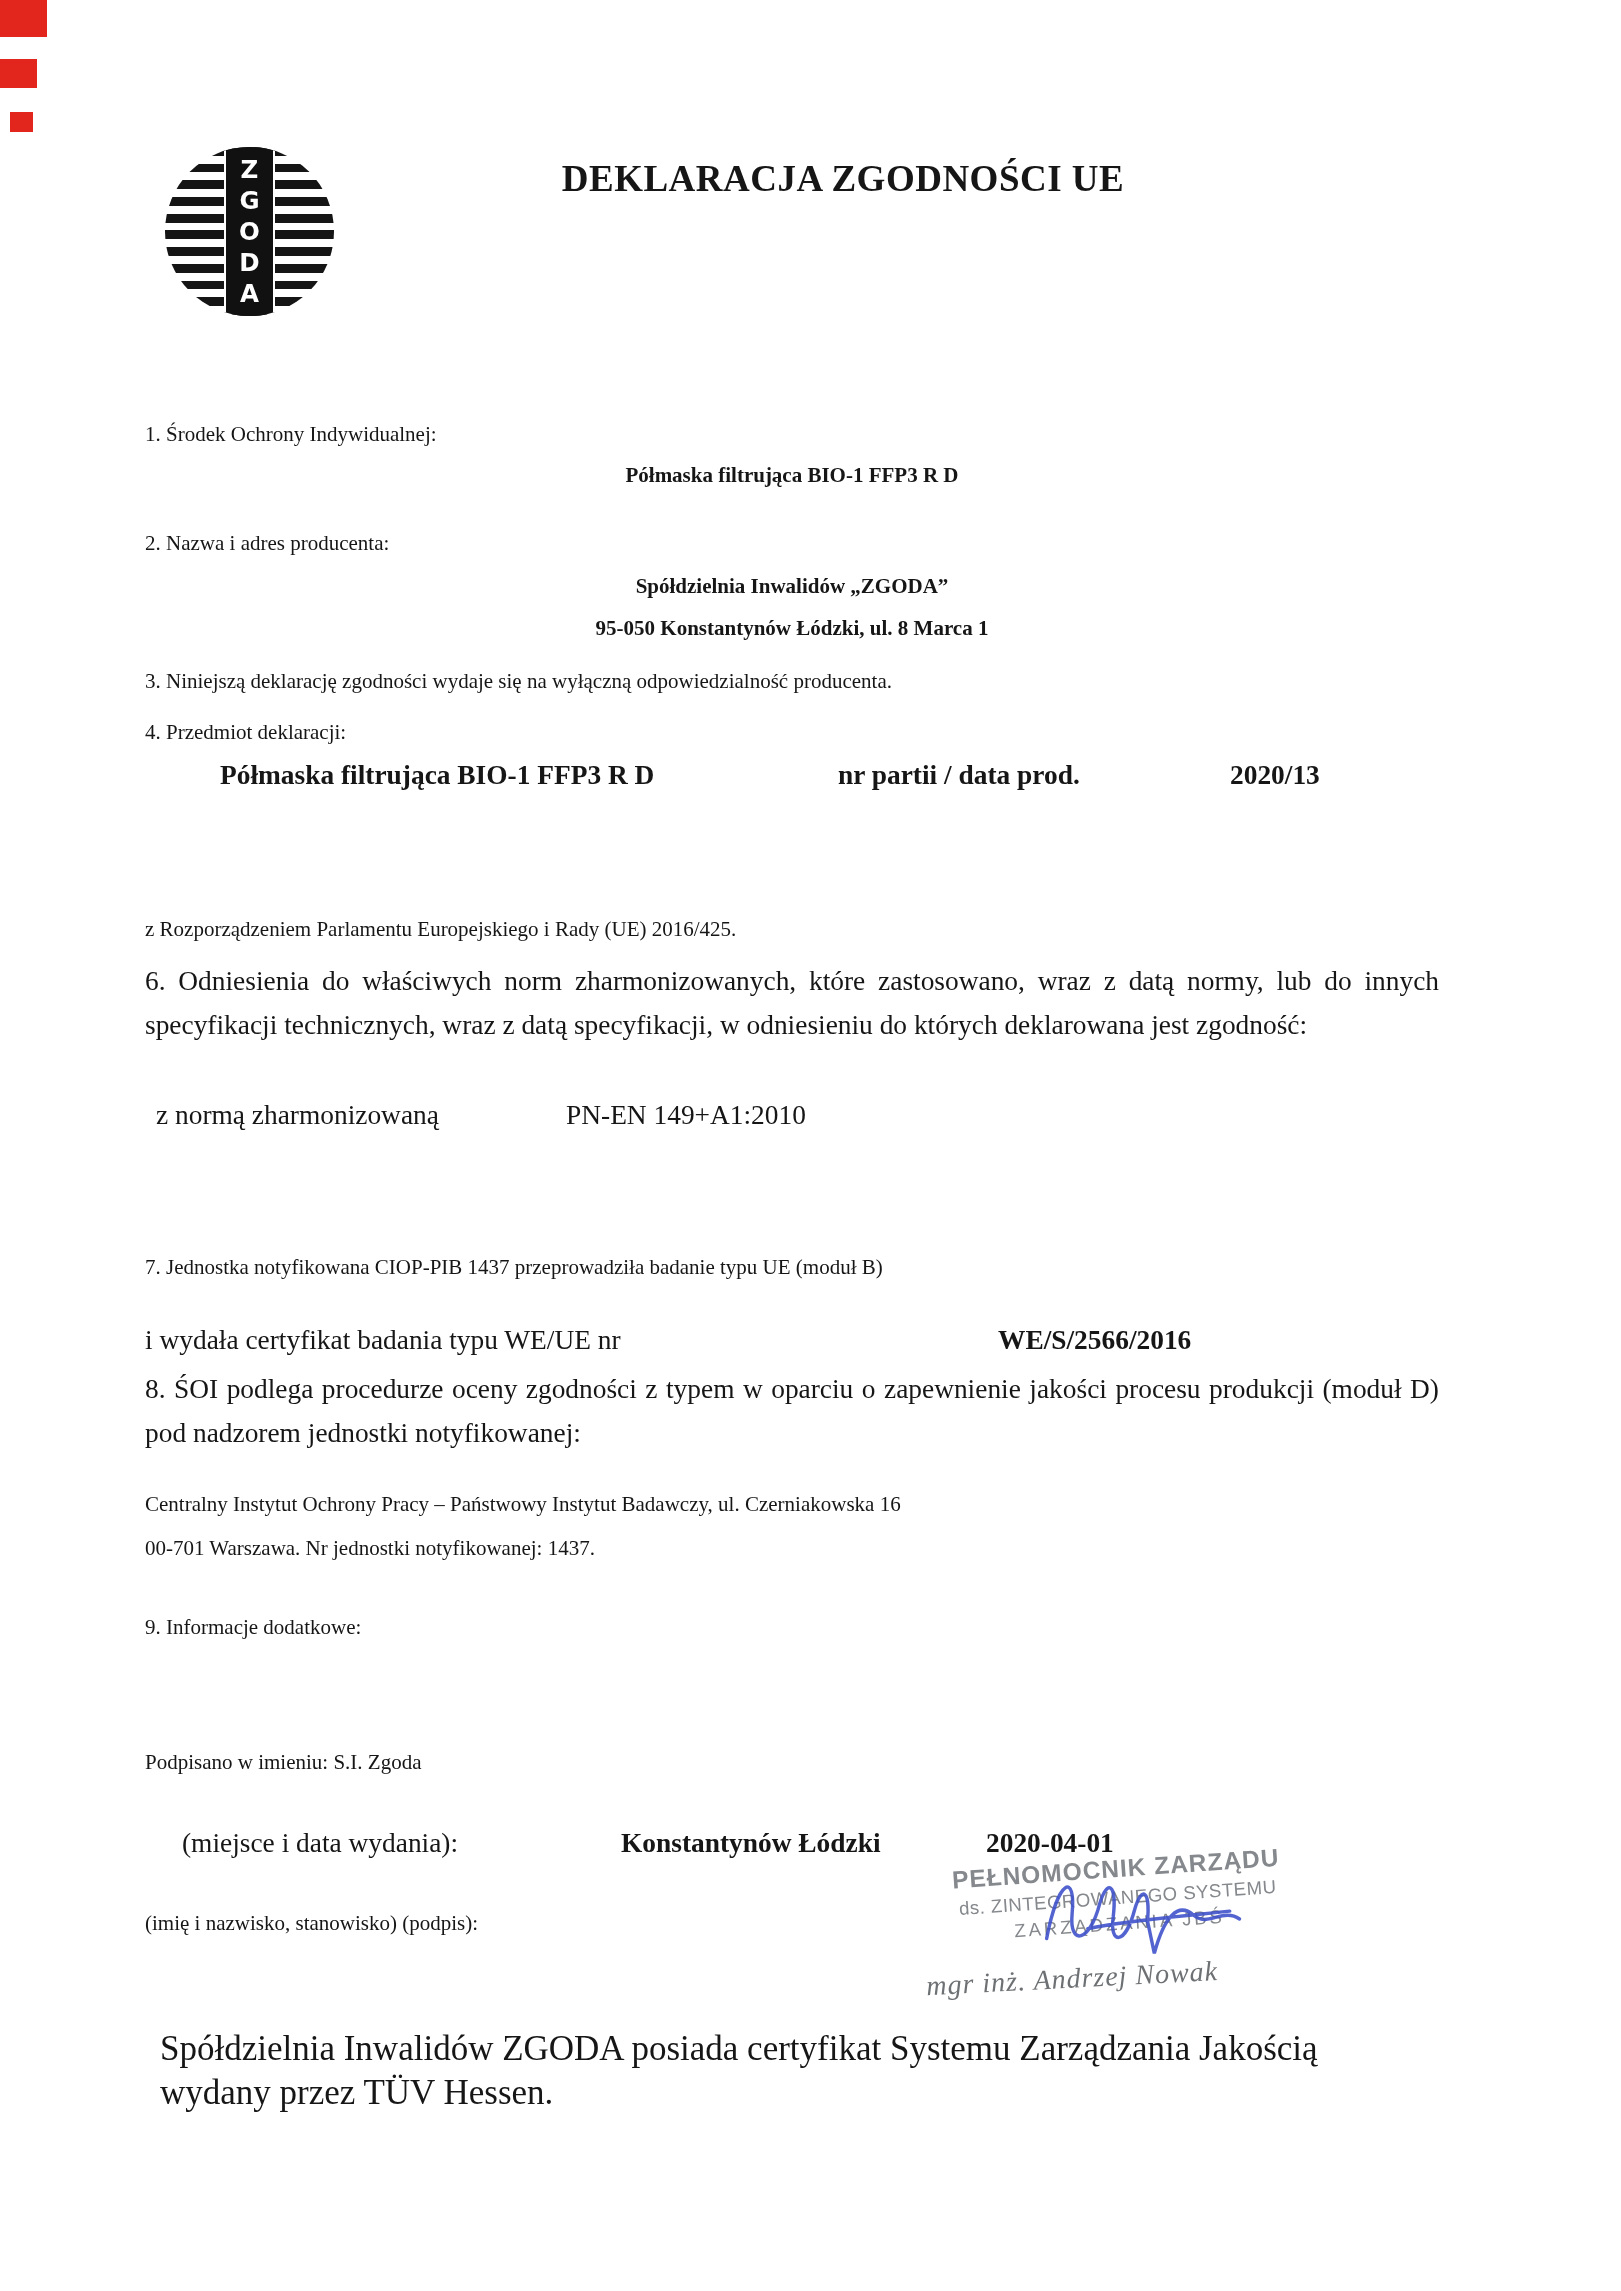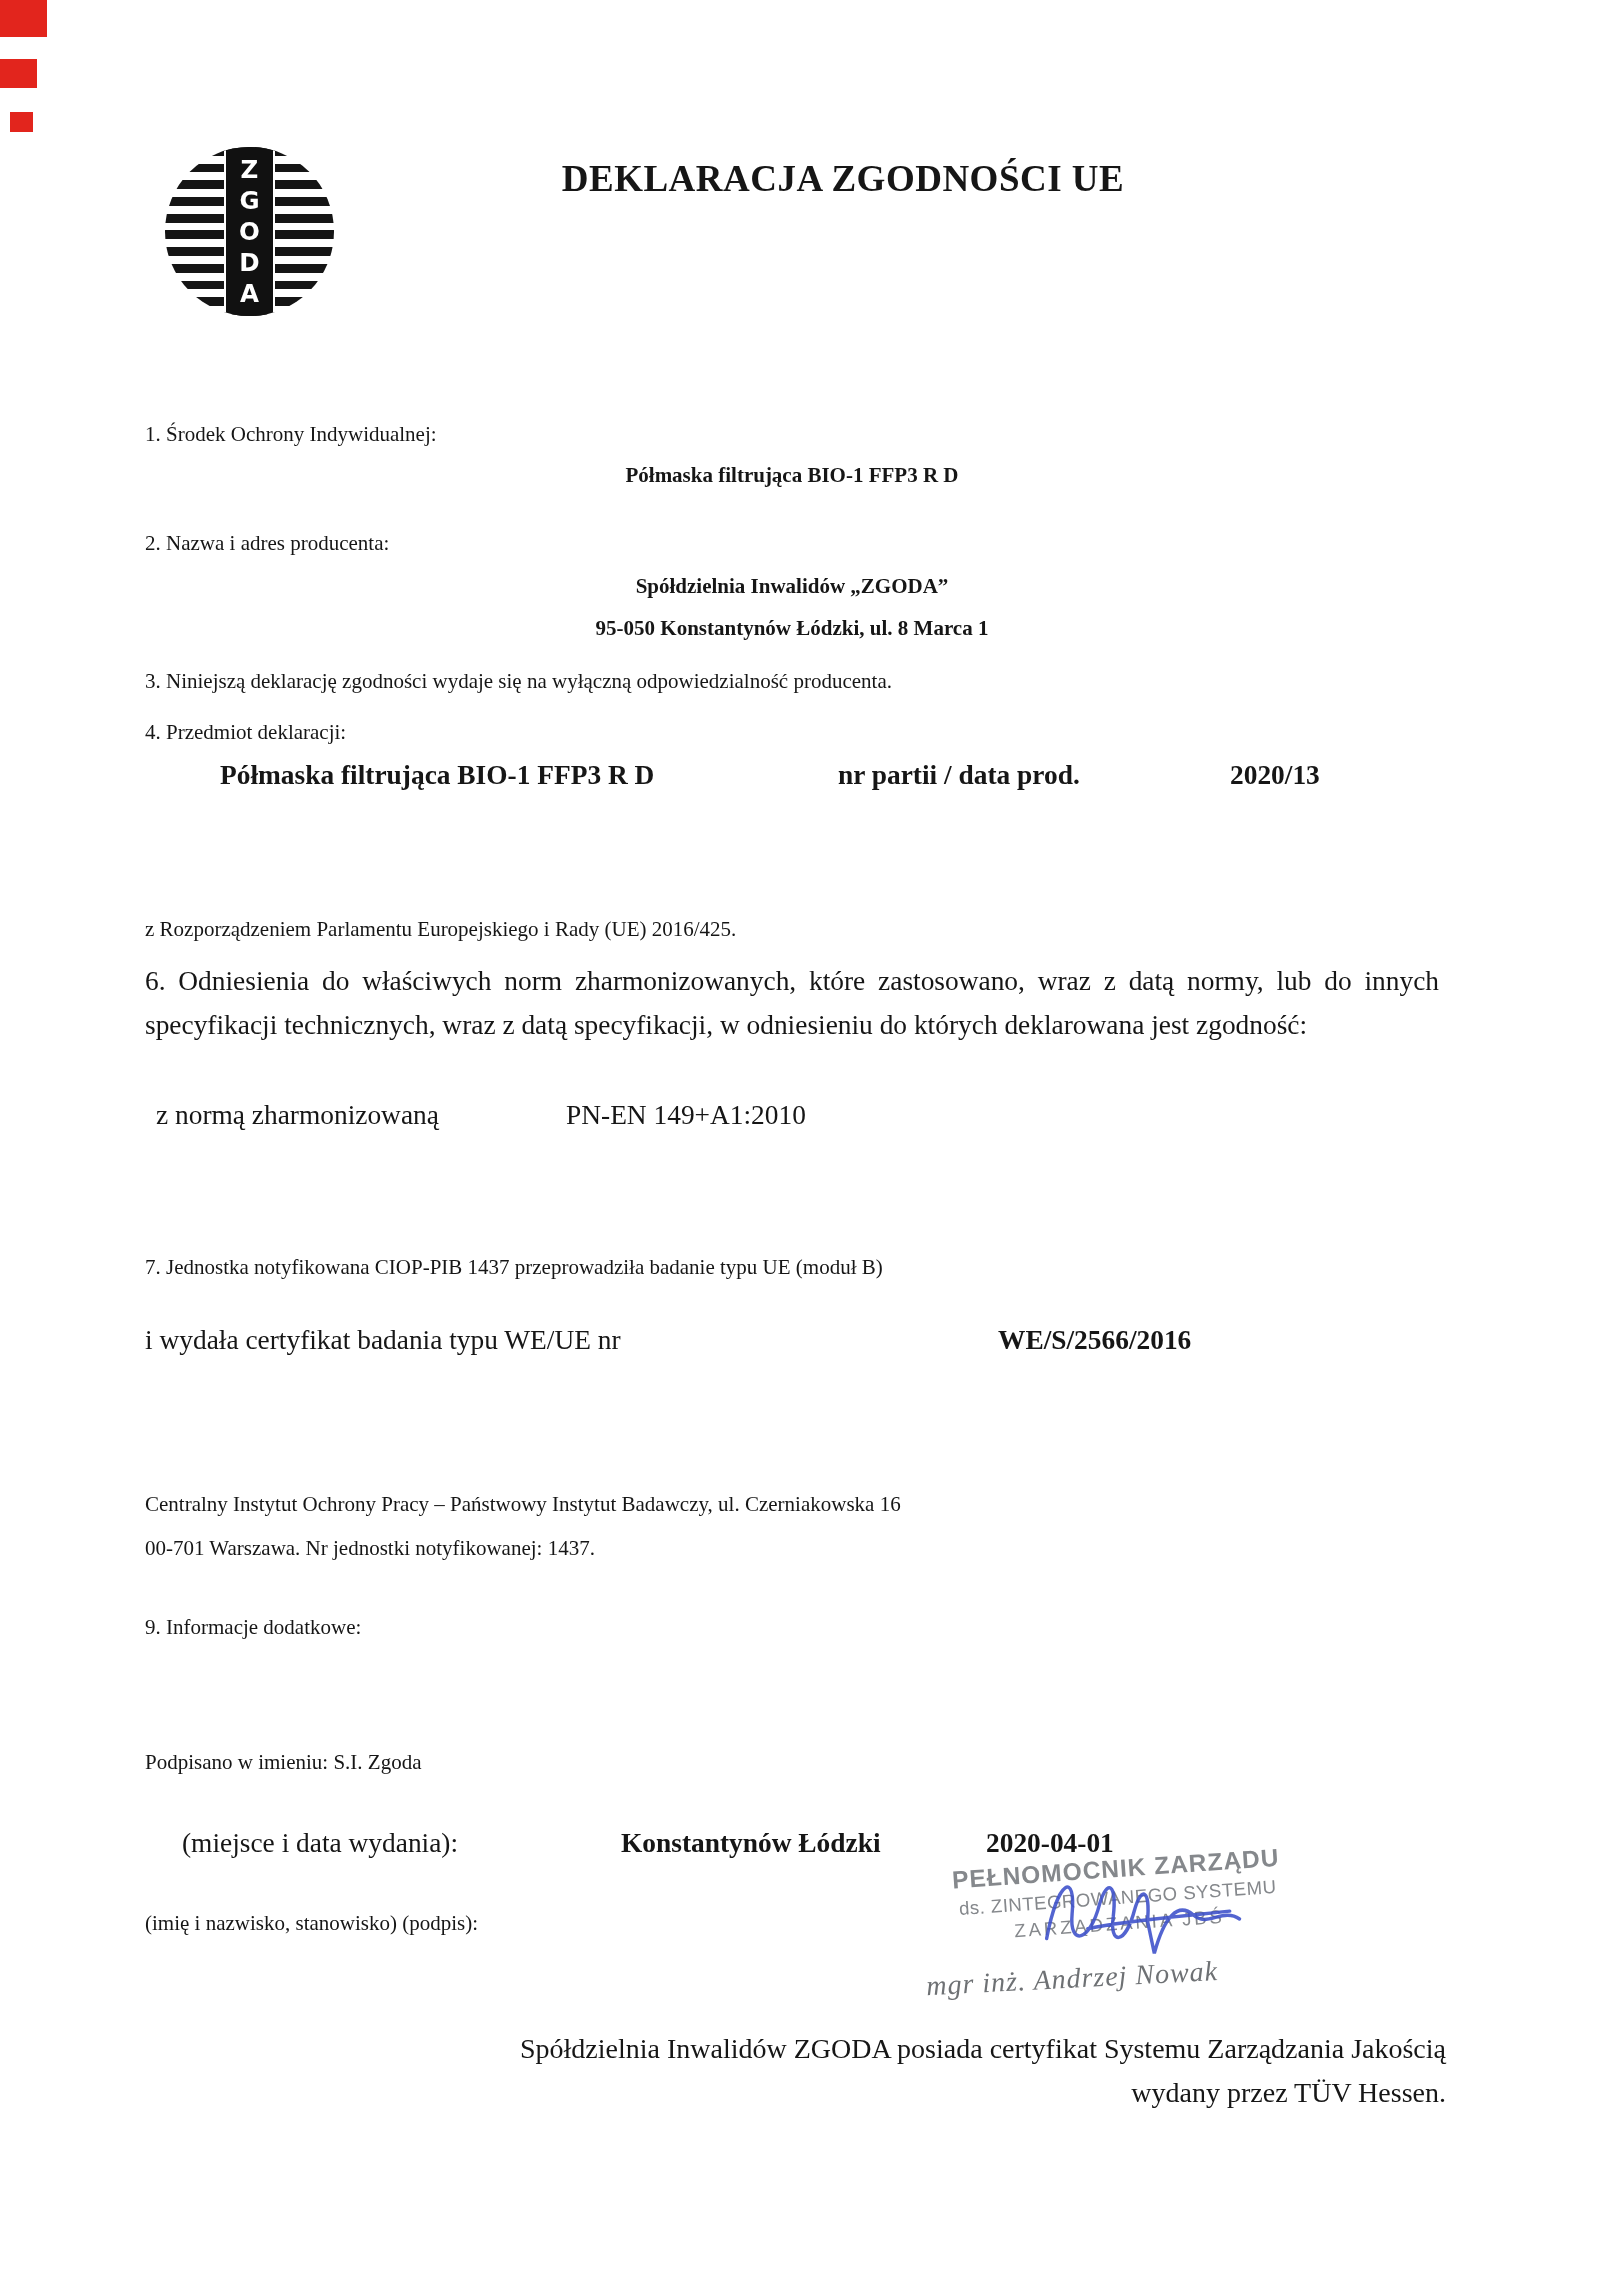--- a/index.html
+++ b/index.html
@@ -108,24 +108,24 @@
     font-style: italic;
     font-size: 28px;
     letter-spacing: 1px;
     color: #6e7174;
     font-family: "Liberation Serif", serif;
     white-space: nowrap;
   }
 
   .footer-line {
     position: absolute;
-    left: 152px;
-    width: 1294px;
-    text-align: right;
-    font-size: 28px;
+    left: 160px;
+    width: 1294px;
+    text-align: left;
+    font-size: 35px;
     line-height: 44px;
   }
 </style>
 </head>
 <body>
 
 <div class="page">
 
   <div class="red-mark m1"></div>
   <div class="red-mark m2"></div>
@@ -166,20 +166,21 @@
     <span style="left:11px;">z normą zharmonizowaną</span>
     <span style="left:421px;">PN-EN 149+A1:2010</span>
   </div>
 
   <div class="line" style="top:1245px;">7. Jednostka notyfikowana CIOP-PIB 1437 przeprowadziła badanie typu UE (moduł B)</div>
   <div class="row" style="top:1318px;">
     <span style="left:0;">i wydała certyfikat badania typu WE/UE nr</span>
     <span class="b" style="left:853px;">WE/S/2566/2016</span>
   </div>
 
+  <div class="para" style="top:1367px;">8. ŚOI podlega procedurze oceny zgodności z typem w oparciu o zapewnienie jakości procesu produkcji (moduł D) pod nadzorem jednostki notyfikowanej:</div>
   <div class="line" style="top:1482px;">Centralny Instytut Ochrony Pracy – Państwowy Instytut Badawczy, ul. Czerniakowska 16</div>
   <div class="line" style="top:1526px;">00-701 Warszawa.  Nr jednostki notyfikowanej: 1437.</div>
 
   <div class="line" style="top:1605px;">9. Informacje dodatkowe:</div>
 
   <div class="line" style="top:1740px;">Podpisano w imieniu: S.I. Zgoda</div>
 
   <div class="row" style="top:1821px;">
     <span style="left:37px;">(miejsce i data wydania):</span>
     <span class="b" style="left:476px;">Konstantynów Łódzki</span>

